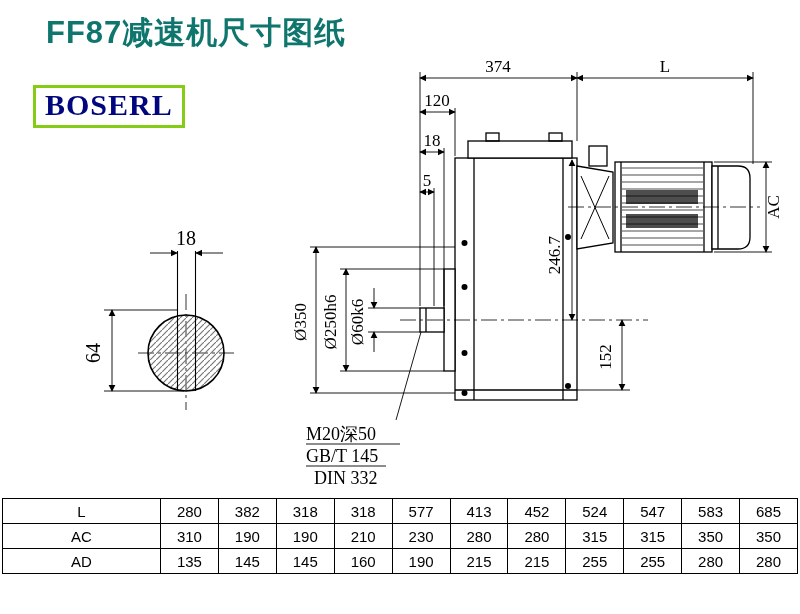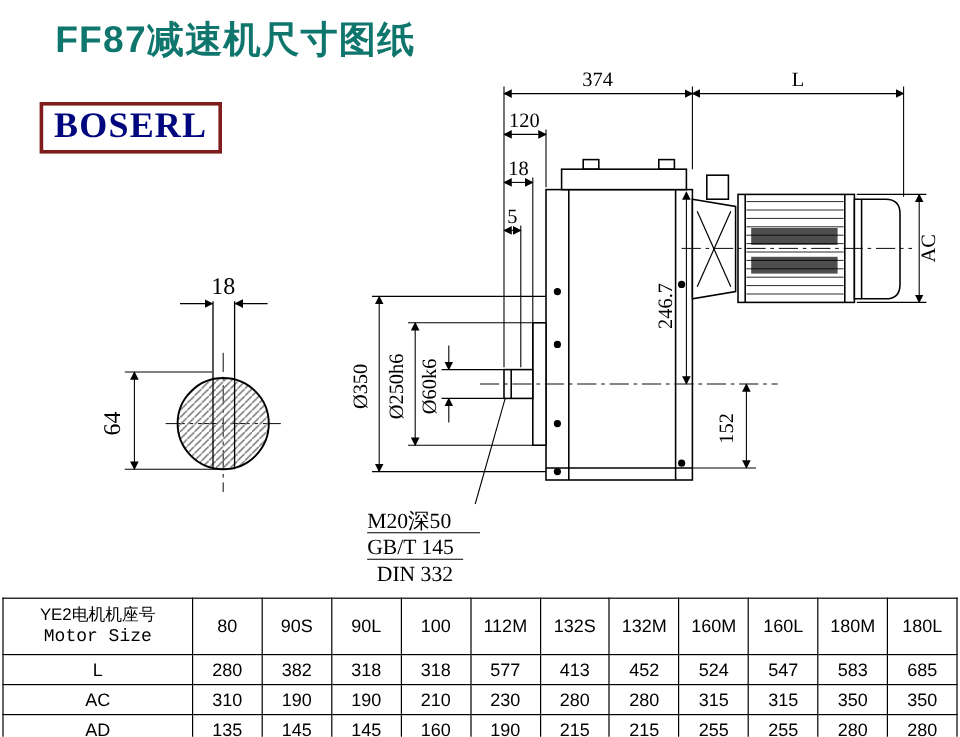--- a/index.html
+++ b/index.html
@@ -1,20 +1,20 @@
 <!DOCTYPE html>
 <html><head>
 <meta charset="utf-8">
 <style>
   html,body{margin:0;padding:0;}
   body{width:800px;height:614px;background:#ffffff;position:relative;overflow:hidden;
        font-family:"Liberation Sans",sans-serif;}
   .page-title{position:absolute;left:46px;top:12px;font-size:31px;font-weight:bold;
       color:#0f766e;letter-spacing:1px;white-space:nowrap;}
-  .brand-box{position:absolute;left:33px;top:85px;border:3px solid #7f1d1d;
+  .brand-box{position:absolute;left:33px;top:85px;border:3px solid #84cc16;
       padding:0 9px 3px 9px;color:#00067e;font-family:"Liberation Serif",serif;
       font-weight:bold;font-size:30px;letter-spacing:1px;}
   .drawing-svg{position:absolute;left:0;top:0;}
   svg text{fill:#000;}
   .dim{font-family:"Liberation Serif",serif;font-size:17px;}
   .dim-big{font-family:"Liberation Serif",serif;font-size:20px;}
   .note{font-family:"Liberation Serif",serif;font-size:18px;}
   .cl{stroke:#000;stroke-width:0.8;stroke-dasharray:16 4 3 4;}
   .size-table{position:absolute;left:2px;top:498px;width:796px;border-collapse:collapse;
       table-layout:fixed;}
@@ -143,37 +143,20 @@
   <text class="note" x="306" y="462">GB/T 145</text>
   <text class="note" x="314" y="484">DIN 332</text>
 </svg>
 
 <table class="size-table">
   <colgroup>
       <col class="first">
     </colgroup>
   <tbody>
       <tr>
-        <td class="rowhead">
-          <div>YE2电机机座号</div>
-          <div class="en">Motor Size</div>
-        </td>
-        <td>80</td>
-        <td>90S</td>
-        <td>90L</td>
-        <td>100</td>
-        <td>112M</td>
-        <td>132S</td>
-        <td>132M</td>
-        <td>160M</td>
-        <td>160L</td>
-        <td>180M</td>
-        <td>180L</td>
-      </tr>
-      <tr>
         <td>L</td>
         <td>280</td>
         <td>382</td>
         <td>318</td>
         <td>318</td>
         <td>577</td>
         <td>413</td>
         <td>452</td>
         <td>524</td>
         <td>547</td>

